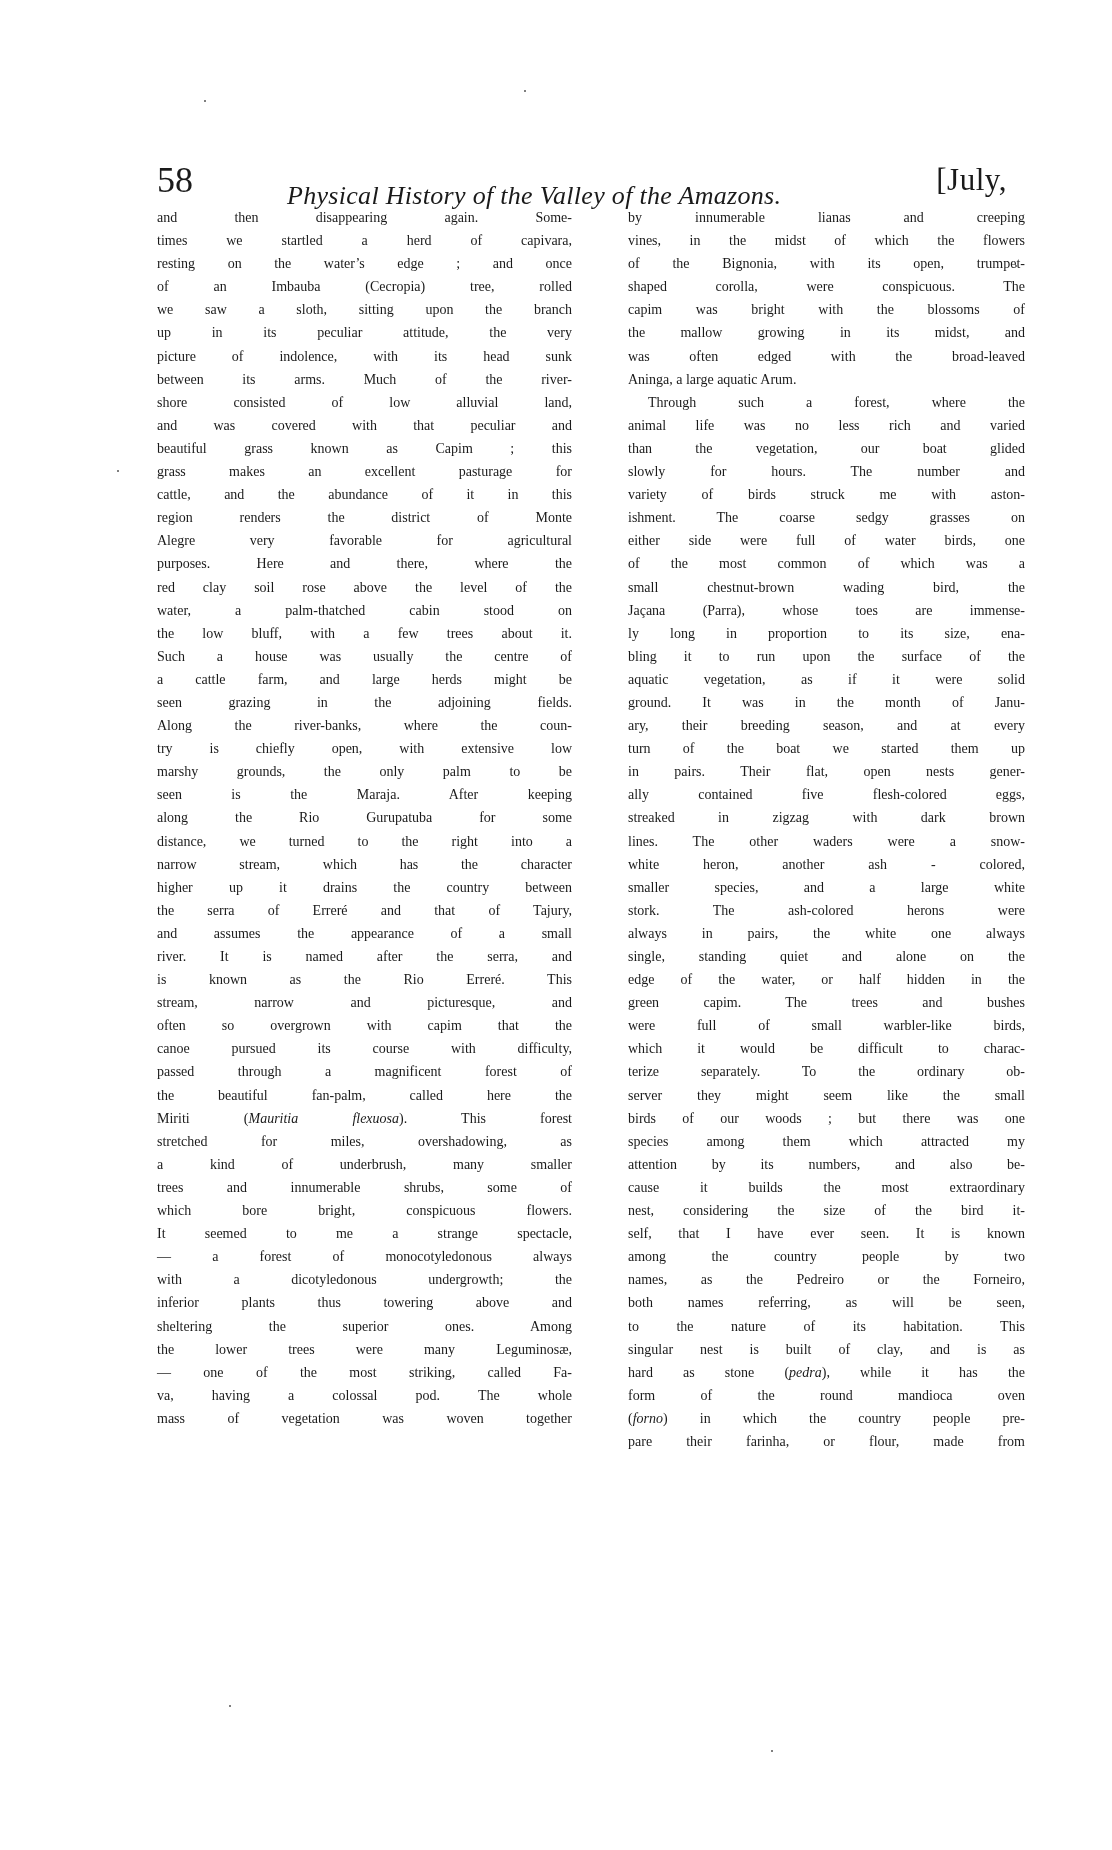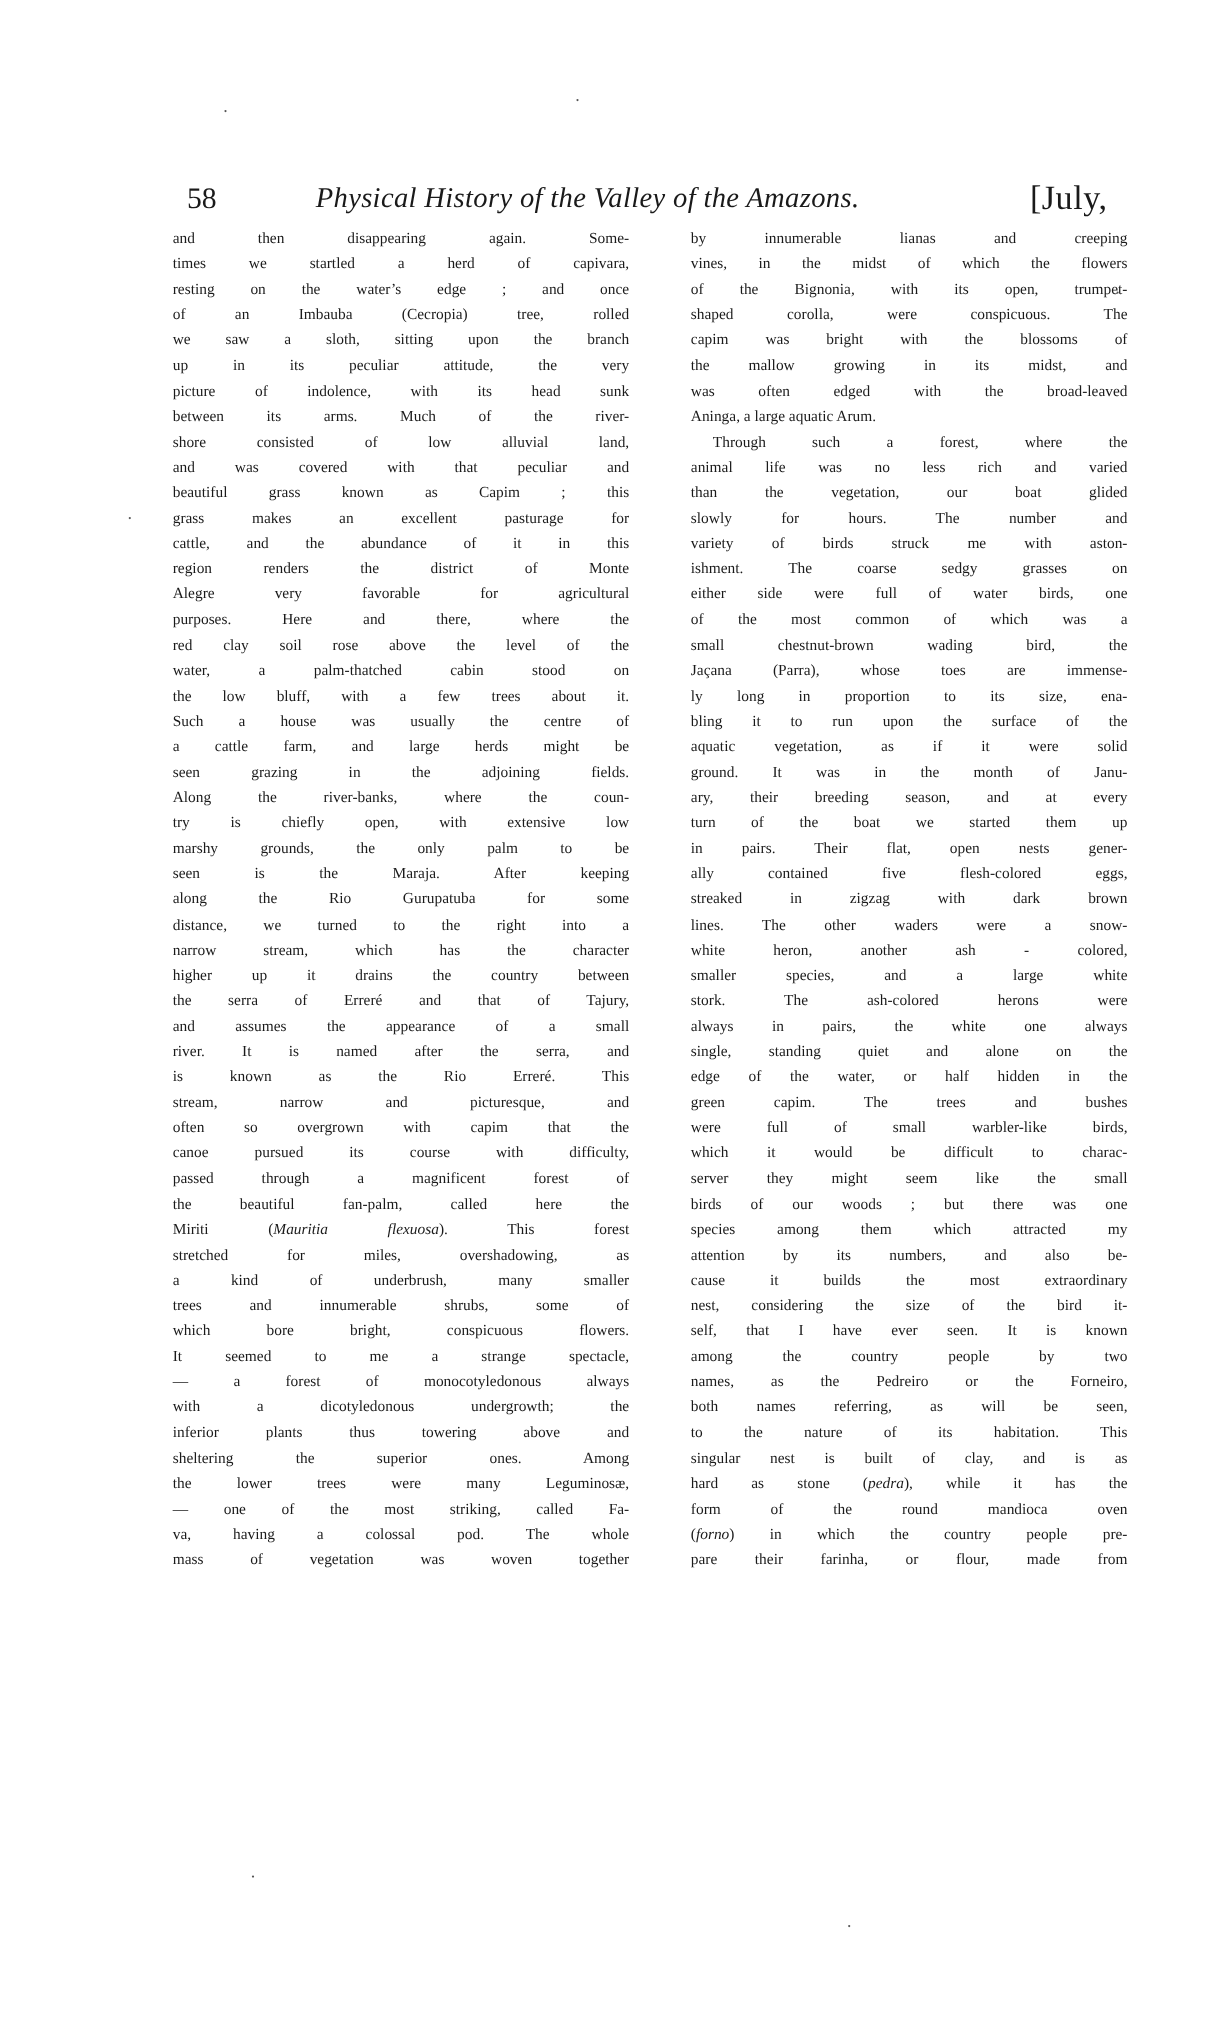--- a/index.html
+++ b/index.html
@@ -25,28 +25,28 @@
       position: absolute;
       left: 157px;
       top: 160px;
       width: 850px;
       height: 40px;
       font-size: 26px;
       line-height: 40px;
     }
     .page-number {
       position: absolute;
-      left: 13px;
+      left: 0;
       top: 0;
-      font-size: 27px;
+      font-size: 36px;
     }
     .running-title {
       position: absolute;
       left: 130px;
-      top: 0;
+      top: 16px;
       font-style: italic;
       font-size: 26px;
       letter-spacing: 0.3px;
     }
     .issue-date {
       position: absolute;
       right: 0;
       top: 0;
       font-size: 31px;
       letter-spacing: 0.5px;
@@ -189,20 +189,21 @@
       <span class="line">lines. The other waders were a snow-</span>
       <span class="line">white heron, another ash - colored,</span>
       <span class="line">smaller species, and a large white</span>
       <span class="line">stork. The ash-colored herons were</span>
       <span class="line">always in pairs, the white one always</span>
       <span class="line">single, standing quiet and alone on the</span>
       <span class="line">edge of the water, or half hidden in the</span>
       <span class="line">green capim. The trees and bushes</span>
       <span class="line">were full of small warbler-like birds,</span>
       <span class="line">which it would be difficult to charac-</span>
+      <span class="line">terize separately. To the ordinary ob-</span>
       <span class="line">server they might seem like the small</span>
       <span class="line">birds of our woods ; but there was one</span>
       <span class="line">species among them which attracted my</span>
       <span class="line">attention by its numbers, and also be-</span>
       <span class="line">cause it builds the most extraordinary</span>
       <span class="line">nest, considering the size of the bird it-</span>
       <span class="line">self, that I have ever seen. It is known</span>
       <span class="line">among the country people by two</span>
       <span class="line">names, as the Pedreiro or the Forneiro,</span>
       <span class="line">both names referring, as will be seen,</span>

